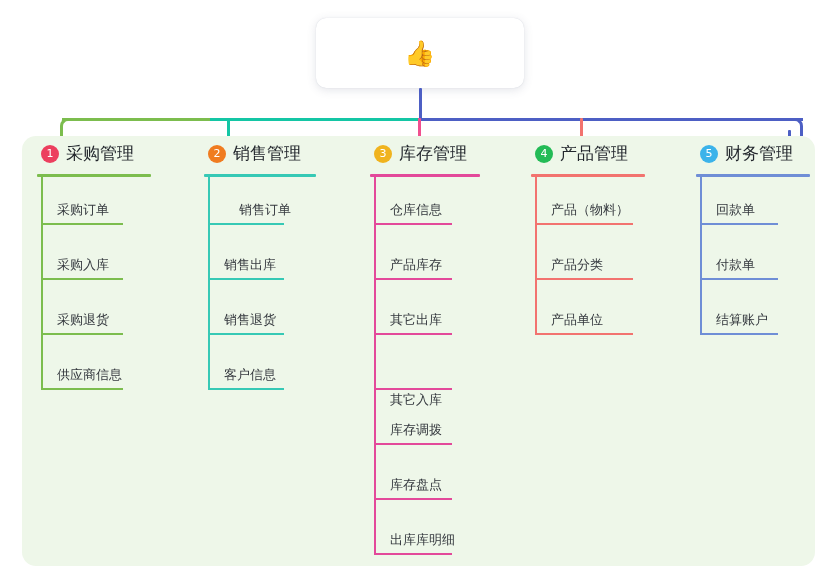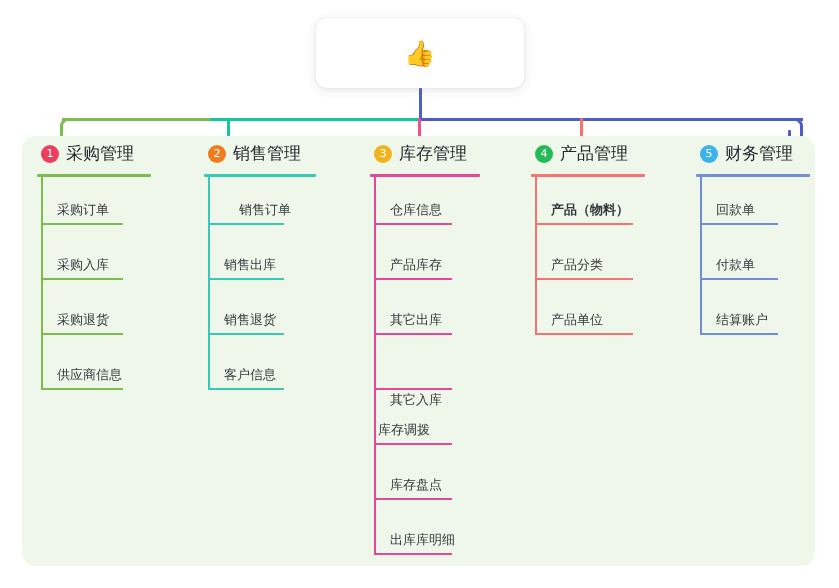--- a/index.html
+++ b/index.html
@@ -138,41 +138,41 @@
           </div>
           <div class="leaf">
             <div class="leaf-text" style="left: 16px; top: 175px;">其它出库</div>
             <div class="leaf-rule" style="left: 0px; top: 197px; width: 78px; background: rgb(227, 73, 154);"></div>
           </div>
           <div class="leaf">
             <div class="leaf-text" style="left: 16px; top: 230px; margin-top: 25px;">其它入库</div>
             <div class="leaf-rule" style="left: 0px; top: 252px; width: 78px; background: rgb(227, 73, 154);"></div>
           </div>
           <div class="leaf">
-            <div class="leaf-text" style="left: 4px; top: 285px; text-align: right;">库存调拨</div>
+            <div class="leaf-text" style="left: 16px; top: 285px; text-align: right;">库存调拨</div>
             <div class="leaf-rule" style="left: 0px; top: 307px; width: 78px; background: rgb(227, 73, 154);"></div>
           </div>
           <div class="leaf">
             <div class="leaf-text" style="left: 16px; top: 340px;">库存盘点</div>
             <div class="leaf-rule" style="left: 0px; top: 362px; width: 78px; background: rgb(227, 73, 154);"></div>
           </div>
           <div class="leaf">
             <div class="leaf-text" style="left: 16px; top: 395px;">出库库明细</div>
             <div class="leaf-rule" style="left: 0px; top: 417px; width: 78px; background: rgb(227, 73, 154);"></div>
           </div>
         </div>
         <div class="col" style="left: 513px;">
           <div class="col-head">
             <span class="badge" style="background: rgb(35, 187, 86);">4</span>
             <span class="col-title">产品管理</span>
           </div>
           <div class="col-rule" style="left: -4px; top: 38px; width: 114px; background: rgb(242, 115, 111);"></div>
           <div class="spine" style="left: 0px; top: 40px; height: 158px; background: rgb(242, 115, 111);"></div>
           <div class="leaf">
-            <div class="leaf-text" style="left: 16px; top: 65px; font-weight: bold;">产品（物料）</div>
+            <div class="leaf-text" style="left: 16px; top: 65px;">产品（物料）</div>
             <div class="leaf-rule" style="left: 0px; top: 87px; width: 98px; background: rgb(242, 115, 111);"></div>
           </div>
           <div class="leaf">
             <div class="leaf-text" style="left: 16px; top: 120px;">产品分类</div>
             <div class="leaf-rule" style="left: 0px; top: 142px; width: 98px; background: rgb(242, 115, 111);"></div>
           </div>
           <div class="leaf">
             <div class="leaf-text" style="left: 16px; top: 175px;">产品单位</div>
             <div class="leaf-rule" style="left: 0px; top: 197px; width: 98px; background: rgb(242, 115, 111);"></div>
           </div>

